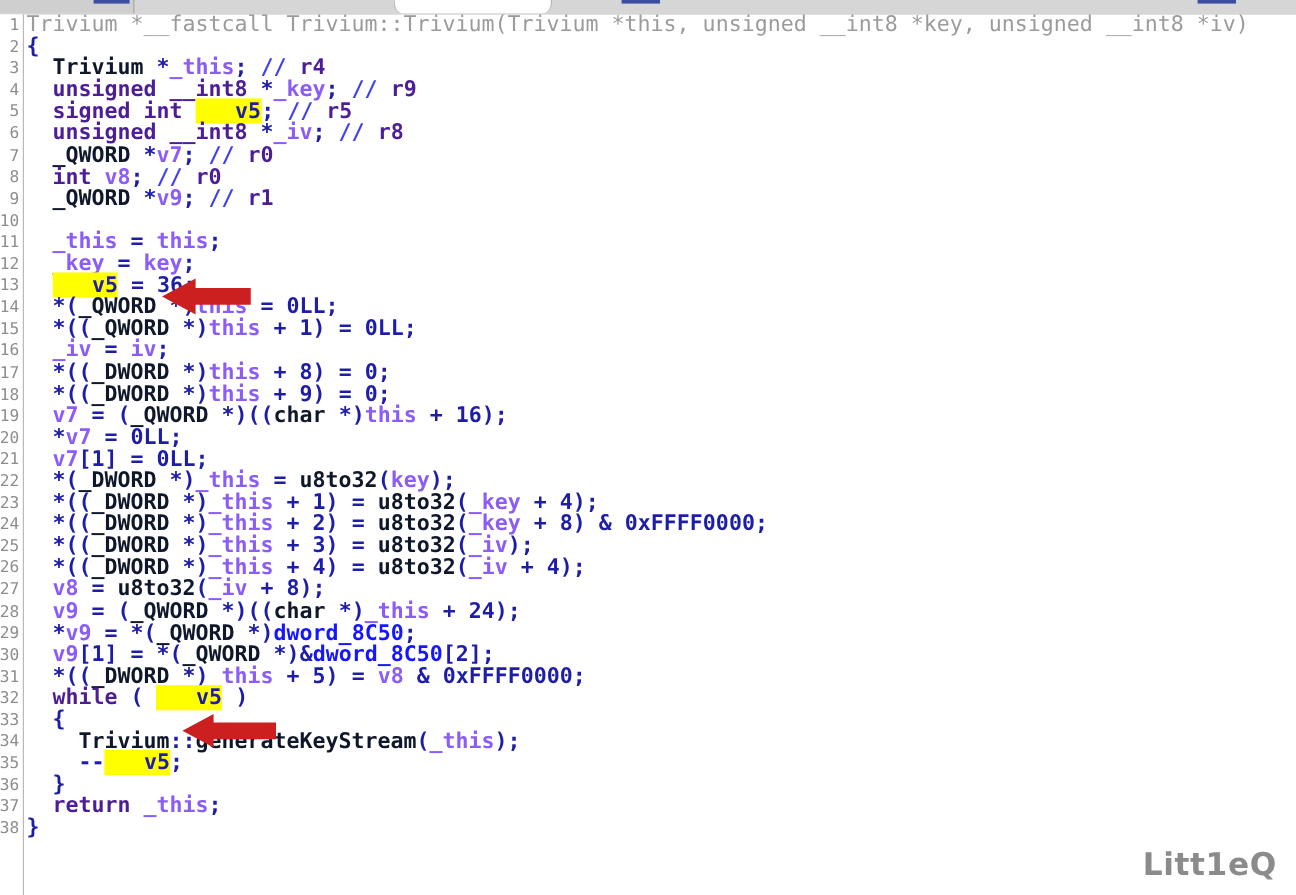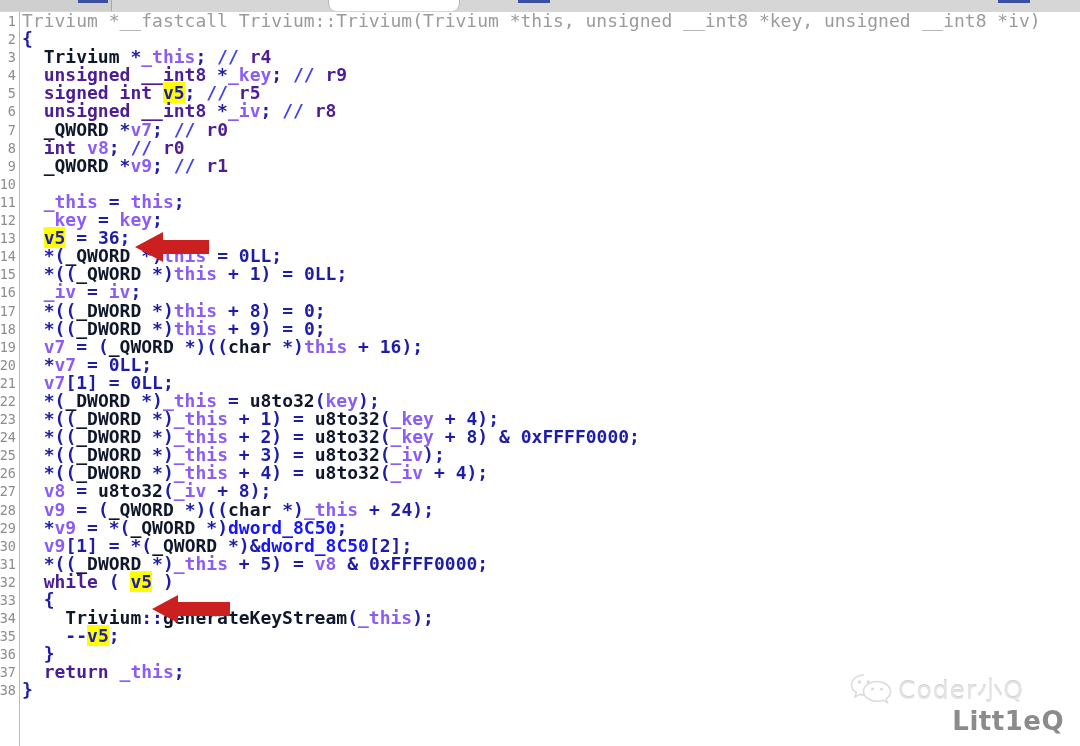--- a/index.html
+++ b/index.html
@@ -57,21 +57,21 @@
   .c-sig   {color:#9b9b9b;font-weight:normal;}  
   .c-kw    {color:#4c1d95;font-weight:bold;}    
   .c-var   {color:#8b5cf6;font-weight:bold;}    
   .c-cmt   {color:#4040ee;font-weight:bold;}    
   .c-cmtv  {color:#4c1d95;font-weight:bold;}    
   .c-num   {color:#1d1da8;font-weight:bold;}
   .c-punc  {color:#1d1da8;font-weight:bold;}
   .c-type  {color:#0f172a;font-weight:bold;}    
   .c-fn    {color:#0f172a;font-weight:bold;}    
   .c-glob  {color:#1515ff;font-weight:bold;margin-top:20px;}    
-  .c-hl    {background:#ffff00;color:#1d1da8;font-weight:bold;}
+  .c-hl    {background:#ffff00;color:#1d1da8;font-weight:bold;padding-left:33px;}
   .cursor{
     display:inline-block;width:2px;height:14px;
     background:#000;vertical-align:-2px;margin-right:-2px;
   }
 
   
   .arrow{position:absolute;}
   .arrow svg{display:block;}
 
   
@@ -164,31 +164,14 @@
 
   <div class="arrow" style="left:150px;top:581px;">
     <svg width="82" height="32" viewBox="0 0 82 32">
       <path d="M2 16 L28 2 L28 9 L80 9 L80 23 L28 23 L28 30 Z" fill="#cc2020"></path>
     </svg>
   </div>
 
 </div>
 
 <div id="watermark">
-  <div id="wm-logo">
-    <span>
-      <svg width="42" height="34" viewBox="0 0 42 34">
-        <g fill="none" stroke="#dcdcdc" stroke-width="1.6">
-          <path d="M14 4 C6.5 4 1.5 8.8 1.5 14 C1.5 17.1 3.4 19.8 6.3 21.5 L5 26 L9.8 23.4 C11.1 23.7 12.5 23.9 14 23.9"></path>
-          <path d="M27 10.5 C34.6 10.5 40.5 15.2 40.5 20.5 C40.5 23.4 38.8 26 36.1 27.7 L37.2 31.4 L33 29.3 C31.2 29.9 29.2 30.2 27 30.2 C19.4 30.2 13.5 25.6 13.5 20.3 C13.5 15.1 19.4 10.5 27 10.5 Z"></path>
-        </g>
-        <g fill="#dcdcdc">
-          <circle cx="9.5" cy="11" r="1.7"></circle>
-          <circle cx="18.2" cy="11" r="1.7"></circle>
-          <circle cx="22.5" cy="18" r="1.6"></circle>
-          <circle cx="31.5" cy="18" r="1.6"></circle>
-        </g>
-      </svg>
-    </span>
-    <span id="wm-text">Coder小Q</span>
-  </div>
   <div id="wm-sub">Litt1eQ</div>
 </div>
 
 </body></html>

